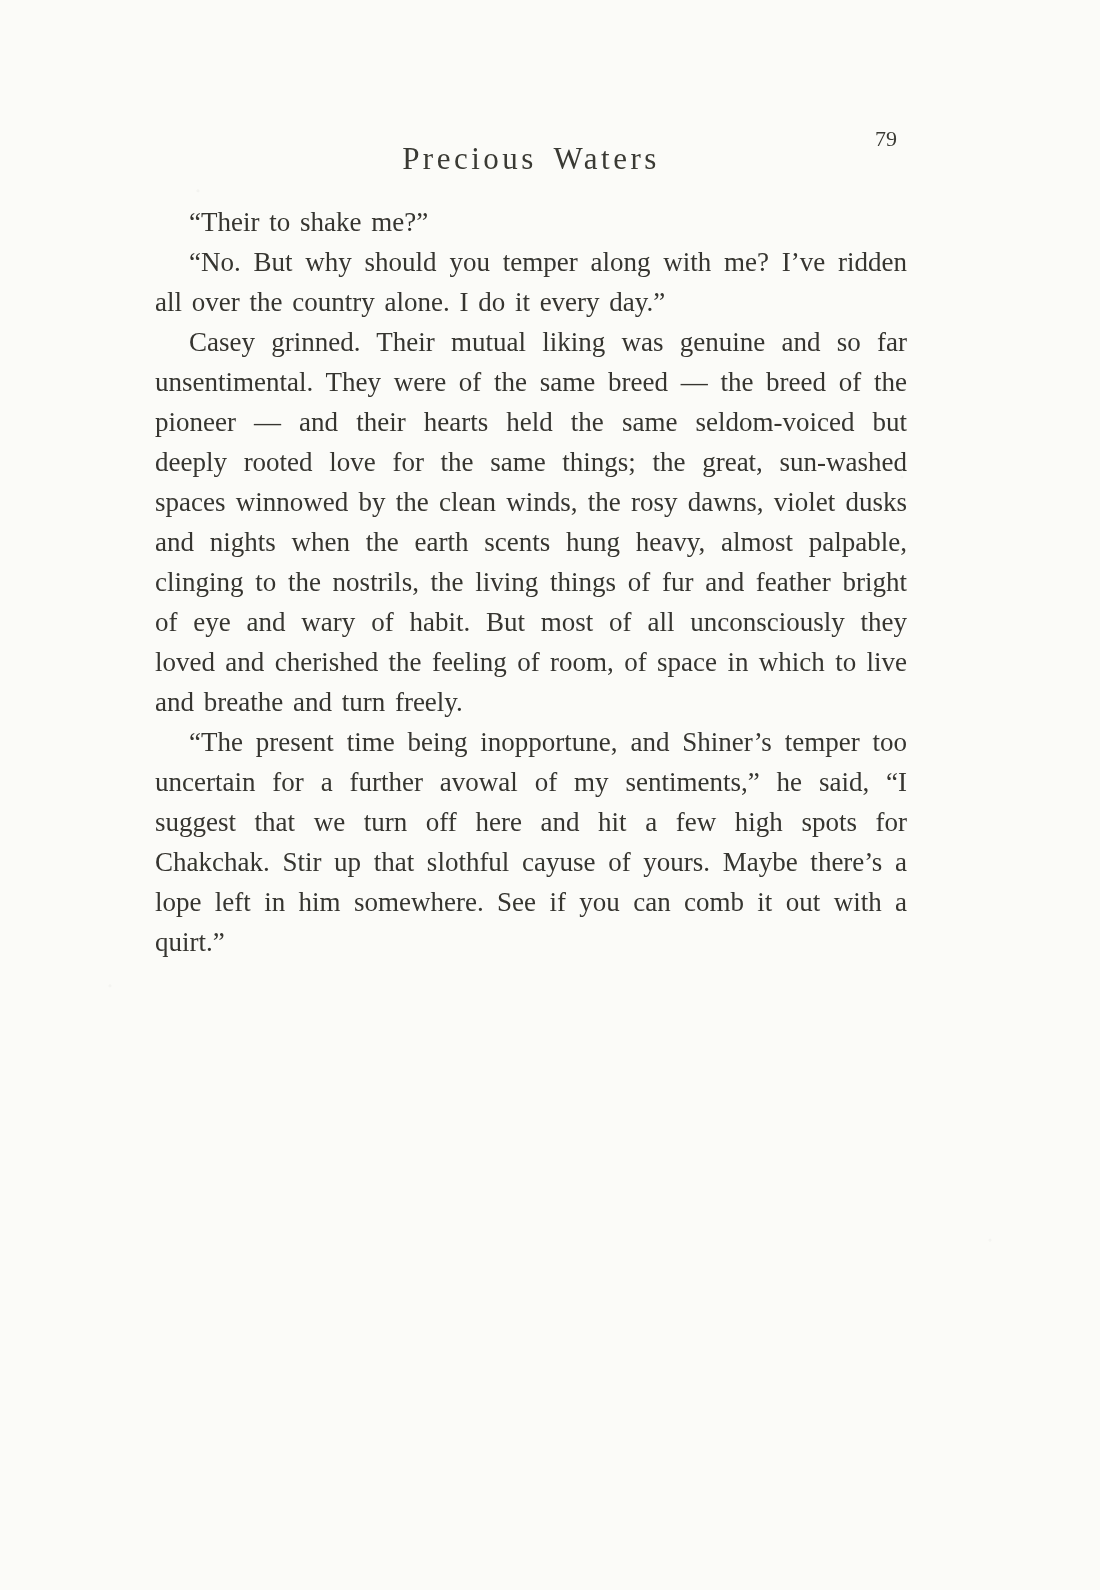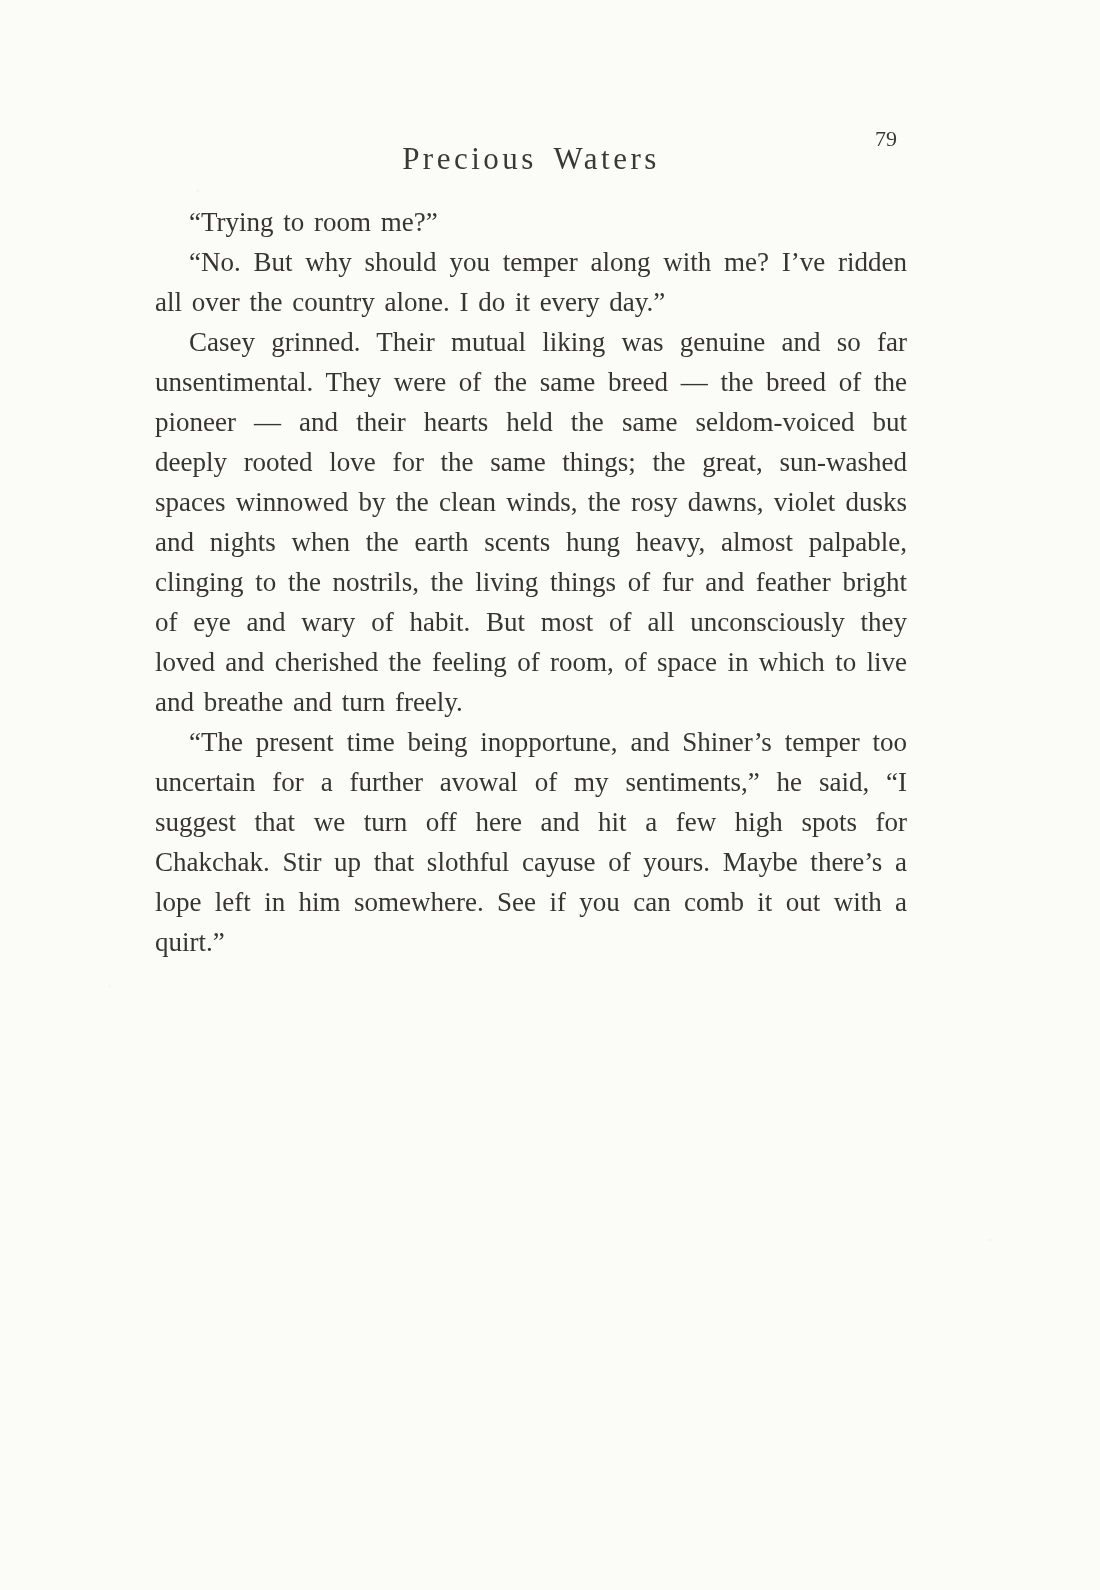--- a/index.html
+++ b/index.html
@@ -74,19 +74,19 @@
 </head>
 <body>
 
 <div class="page">
   <div class="text-block">
     <div class="running-head">
       <span class="book-title">Precious Waters</span>
       <span class="page-number">79</span>
     </div>
     <div class="body-text">
-        <p>“Trying to room me?”</p>
+        <p>“Their to shake me?”</p>
         <p>“No.  But why should you temper along with me? I’ve ridden all over the country alone.  I do it every day.”</p>
         <p>Casey grinned.  Their mutual liking was genuine and so far unsentimental.  They were of the same breed — the breed of the pioneer — and their hearts held the same seldom-voiced but deeply rooted love for the same things; the great, sun-washed spaces winnowed by the clean winds, the rosy dawns, violet dusks and nights when the earth scents hung heavy, almost palpable, clinging to the nostrils, the living things of fur and feather bright of eye and wary of habit.  But most of all unconsciously they loved and cherished the feeling of room, of space in which to live and breathe and turn freely.</p>
         <p>“The present time being inopportune, and Shiner’s temper too uncertain for a further avowal of my sentiments,” he said, “I suggest that we turn off here and hit a few high spots for Chakchak.  Stir up that slothful cayuse of yours.  Maybe there’s a lope left in him somewhere.  See if you can comb it out with a quirt.”</p>
       </div>
   </div>
 </div>
 
 </body></html>

